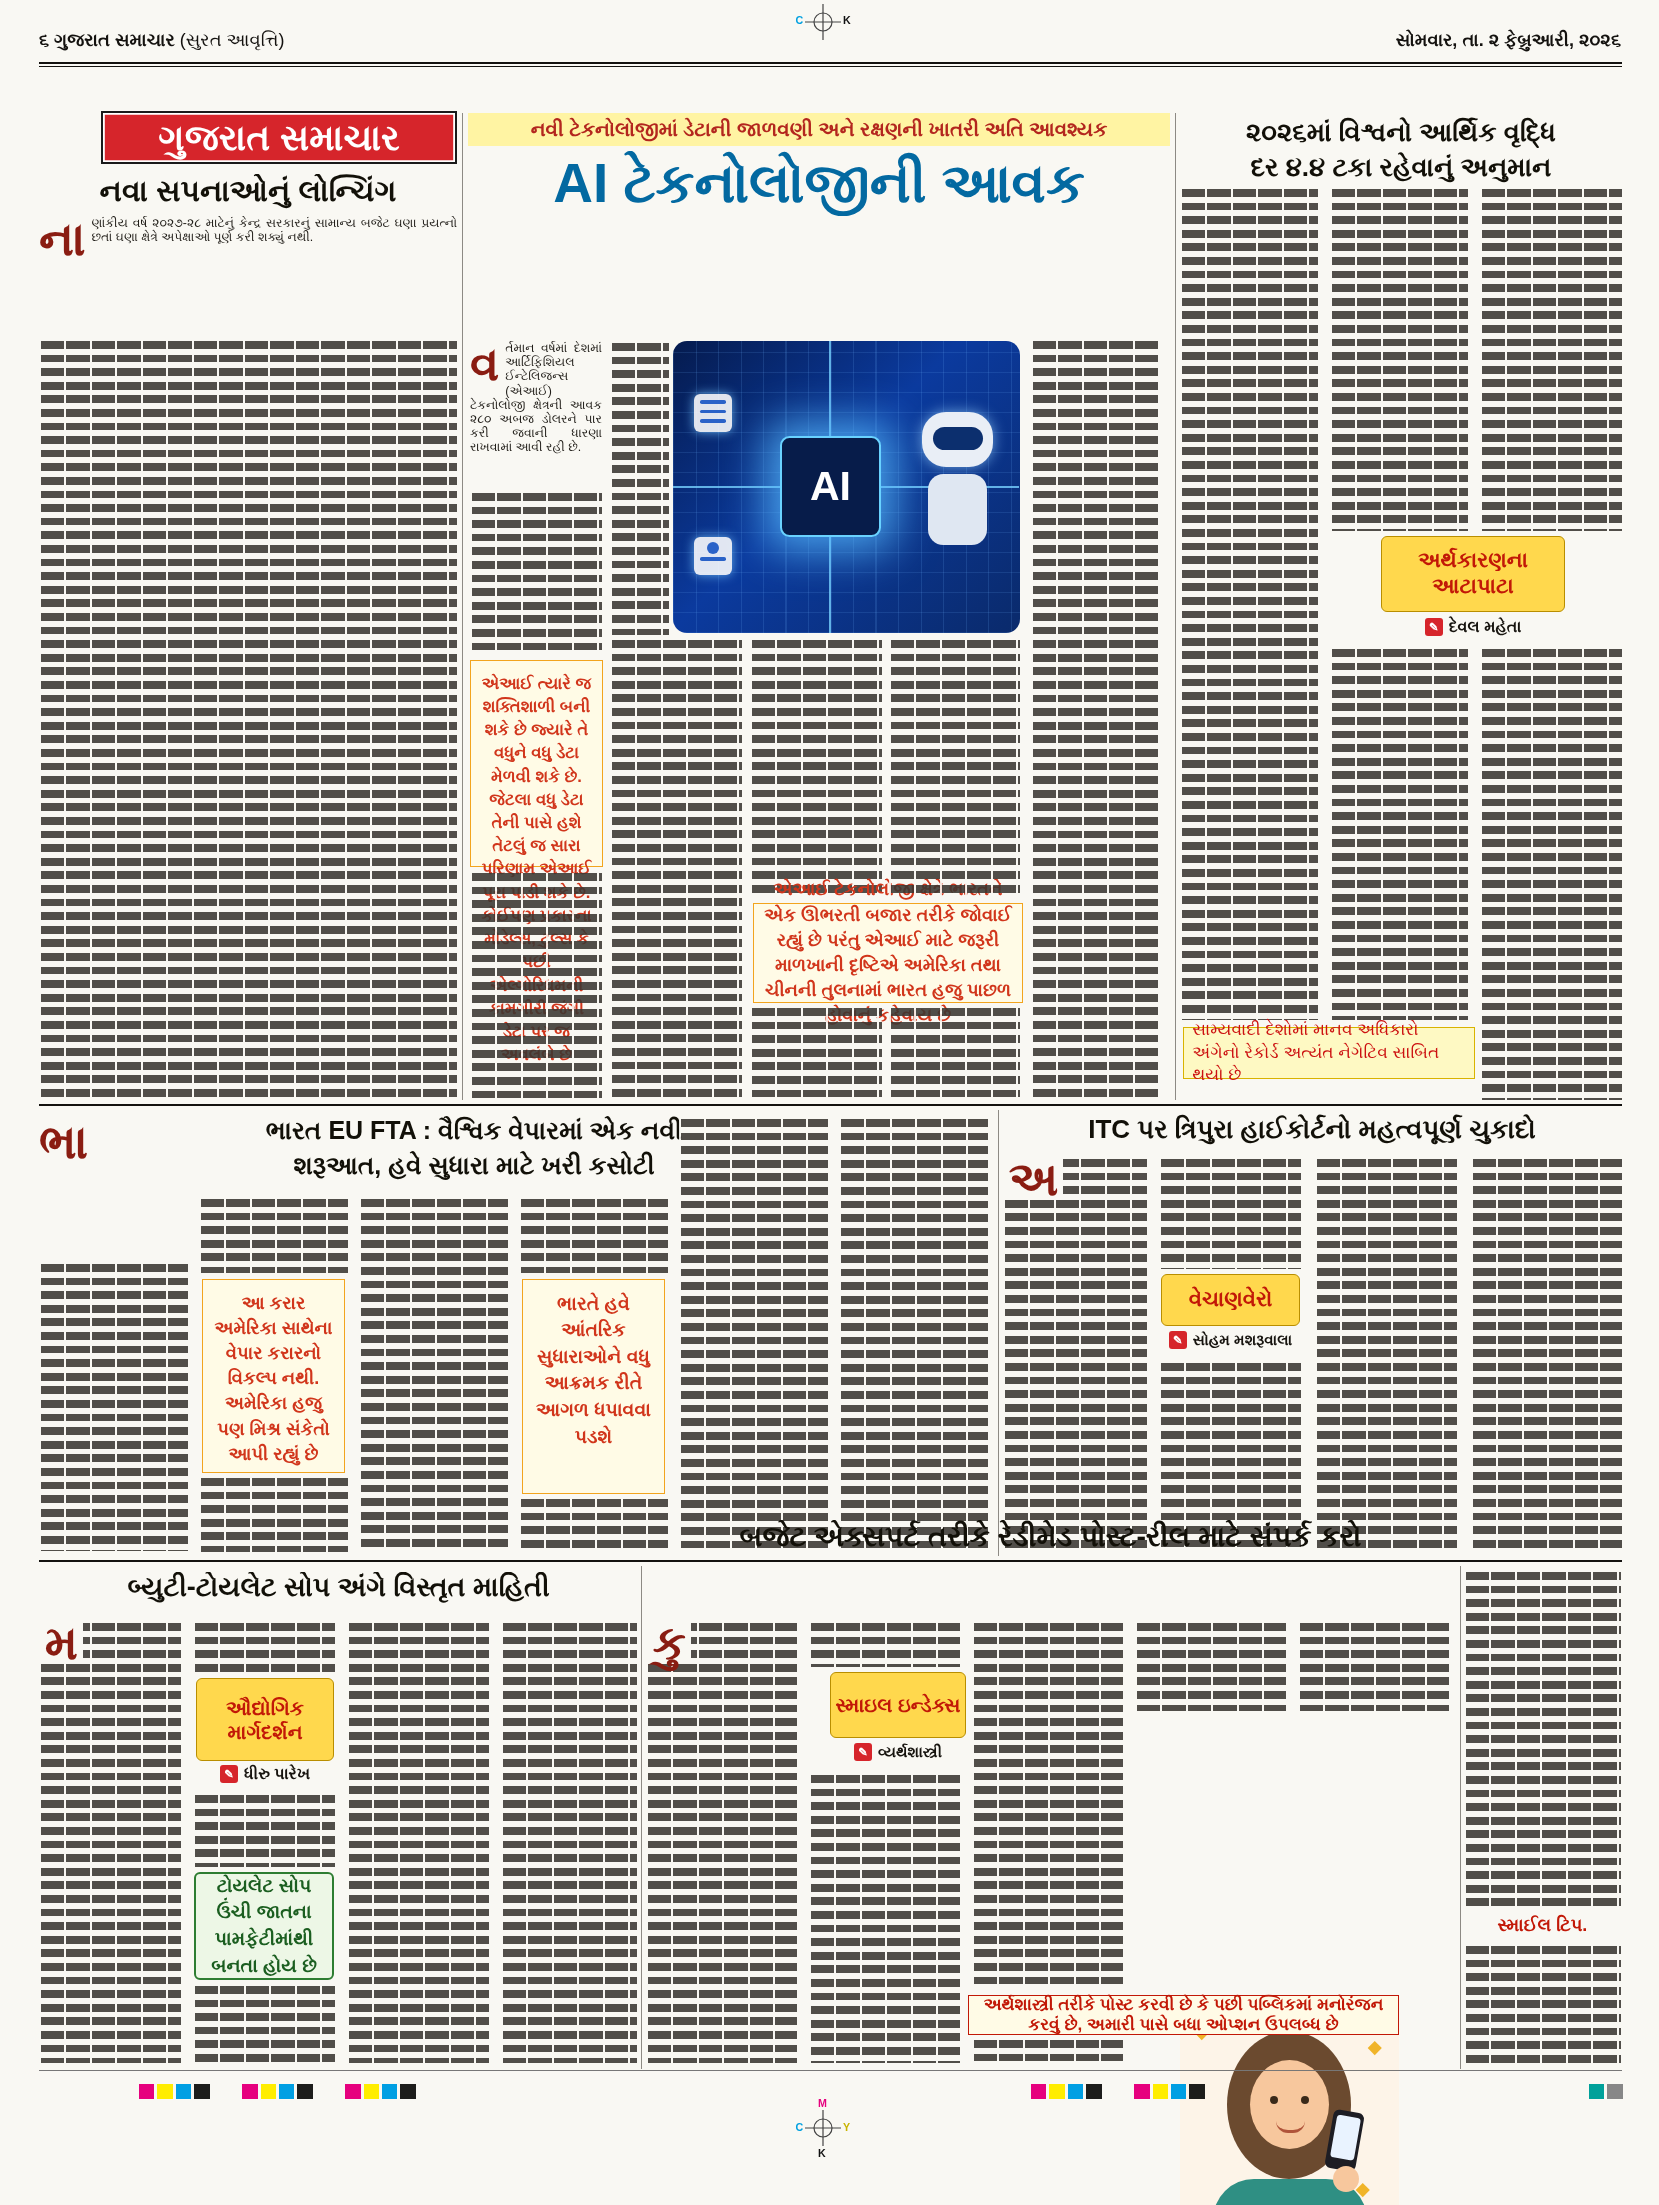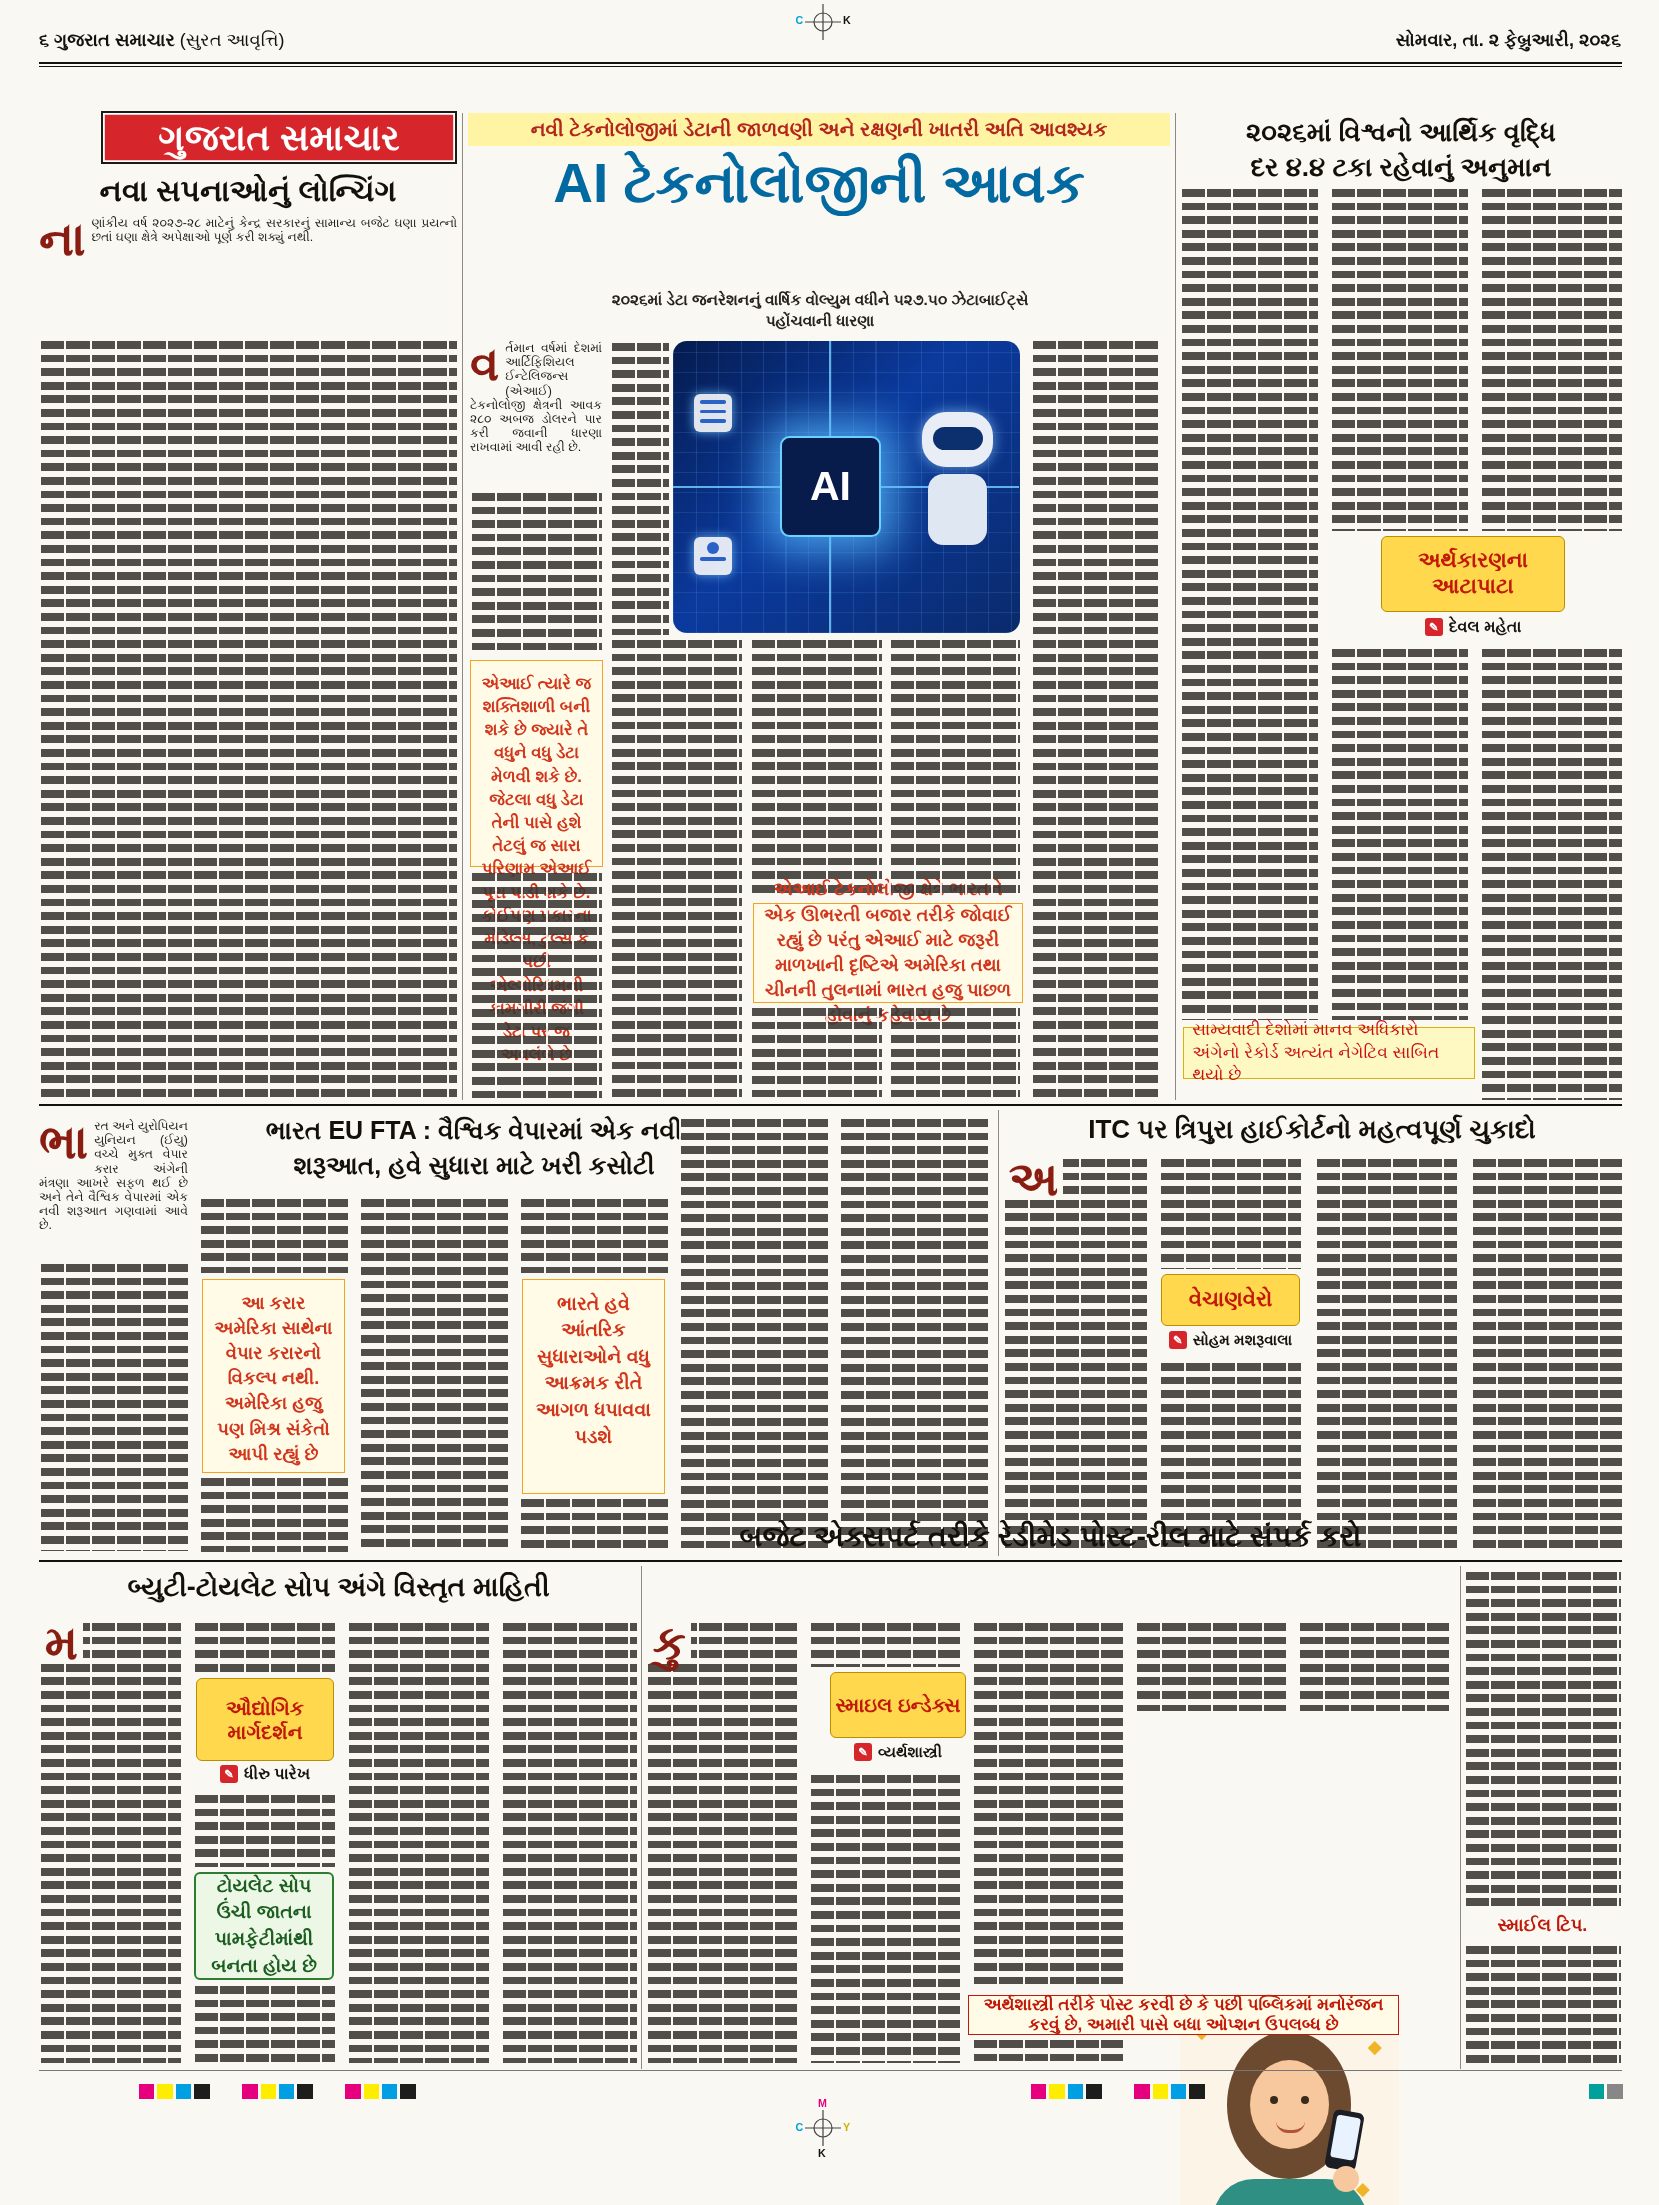--- a/index.html
+++ b/index.html
@@ -88,21 +88,20 @@
 
   <div class="abs hl" style="left:39px;top:174px;width:418px;font-size:30px">નવા સપનાઓનું લોન્ચિંગ</div>
   <div class="abs lead" style="left:39px;top:216px;width:418px;height:119px;overflow:hidden">
     <span class="dc">ના</span>
     <span>ણાંકીય વર્ષ ૨૦૨૭-૨૮ માટેનું કેન્દ્ર સરકારનું સામાન્ય બજેટ ઘણા પ્રયત્નો છતાં ઘણા ક્ષેત્રે અપેક્ષાઓ પૂર્ણ કરી શક્યું નથી.</span>
   </div>
   <div class="abs tx" style="left:39px;top:341px;width:418px;height:756px"></div>
 
   <div class="abs kicker" style="left:468px;top:113px;width:702px;height:33px">નવી ટેકનોલોજીમાં ડેટાની જાળવણી અને રક્ષણની ખાતરી અતિ આવશ્યક</div>
   <div class="abs bighl" style="left:468px;top:151px;width:702px;font-size:55px;line-height:65px">AI ટેકનોલોજીની આવક</div>
-  <div class="abs deck" style="left:593px;top:289px;width:454px;height:46px;overflow:hidden">૨૦૨૬માં ડેટા જનરેશનનું વાર્ષિક વોલ્યુમ વધીને ૫૨૭.૫૦ ઝેટાબાઈટ્સે પહોંચવાની ધારણા</div>
 
   <div class="abs lead" style="left:470px;top:341px;width:132px;height:149px;overflow:hidden">
     <span class="dc">વ</span>
     <span>ર્તમાન વર્ષમાં દેશમાં આર્ટિફિશિયલ ઈન્ટેલિજન્સ (એઆઈ) ટેકનોલોજી ક્ષેત્રની આવક ૨૮૦ અબજ ડોલરને પાર કરી જવાની ધારણા રાખવામાં આવી રહી છે.</span>
   </div>
   <div class="abs tx" style="left:470px;top:493px;width:132px;height:162px"></div>
   <div class="abs pb" style="left:470px;top:660px;width:133px;height:207px;font-size:16.6px">એઆઈ ત્યારે જ શક્તિશાળી બની શકે છે જ્યારે તે વધુને વધુ ડેટા મેળવી શકે છે. જેટલા વધુ ડેટા તેની પાસે હશે તેટલું જ સારા પરિણામ એઆઈ પૂરા પાડી શકે છે. કોઈપણ પ્રકારના મોડેલ્સ, ટુલ્સ કે પછી એલ્ગોરિધમની કામગીરી જંગી ડેટા પર જ અવલંબે છે</div>
   <div class="abs tx" style="left:470px;top:873px;width:132px;height:226px"></div>
 
   <div class="abs ai-img" style="left:673px;top:341px;width:347px;height:292px">
@@ -157,21 +156,20 @@
   <div class="abs footerbox" style="left:1183px;top:1027px;width:292px;height:52px;font-size:17px;padding:0 8.3px">સામ્યવાદી દેશોમાં માનવ અધિકારો અંગેનો રેકોર્ડ અત્યંત નેગેટિવ સાબિત થયો છે</div>
 
   <div class="vrule" style="left:462px;top:113px;width:1.2px;height:987px"></div>
   <div class="vrule" style="left:1175px;top:113px;width:1.2px;height:987px"></div>
   <div class="hrule" style="left:39px;top:1104px;width:1583px;height:1.8px"></div>
 
   <div class="abs hl" style="left:225px;top:1116px;width:498px;font-size:25px">ભારત EU FTA : વૈશ્વિક વેપારમાં એક નવી</div>
   <div class="abs hl" style="left:225px;top:1151px;width:498px;font-size:25px">શરૂઆત, હવે સુધારા માટે ખરી કસોટી</div>
   <div class="abs lead" style="left:39px;top:1119px;width:149px;height:142px;overflow:hidden">
     <span class="dc">ભા</span>
-    <span>રત અને યુરોપિયન યુનિયન (ઈયુ) વચ્ચે મુક્ત વેપાર કરાર અંગેની મંત્રણા આખરે સફળ થઈ છે અને તેને વૈશ્વિક વેપારમાં એક નવી શરૂઆત ગણવામાં આવે છે.</span>
   </div>
   <div class="abs tx" style="left:39px;top:1264px;width:149px;height:287px"></div>
   <div class="abs tx" style="left:199px;top:1199px;width:149px;height:74px"></div>
   <div class="abs pb" style="left:202px;top:1279px;width:143px;height:194px;font-size:18px">આ કરાર અમેરિકા સાથેના વેપાર કરારનો વિકલ્પ નથી. અમેરિકા હજુ પણ મિશ્ર સંકેતો આપી રહ્યું છે</div>
   <div class="abs tx" style="left:199px;top:1478px;width:149px;height:74px"></div>
   <div class="abs tx" style="left:359px;top:1199px;width:149px;height:353px"></div>
   <div class="abs tx" style="left:519px;top:1199px;width:149px;height:74px"></div>
   <div class="abs pb" style="left:522px;top:1279px;width:143px;height:215px;font-size:19px">ભારતે હવે આંતરિક સુધારાઓને વધુ આક્રમક રીતે આગળ ધપાવવા પડશે</div>
   <div class="abs tx" style="left:519px;top:1499px;width:149px;height:52px"></div>
   <div class="abs tx" style="left:679px;top:1119px;width:149px;height:432px"></div>

